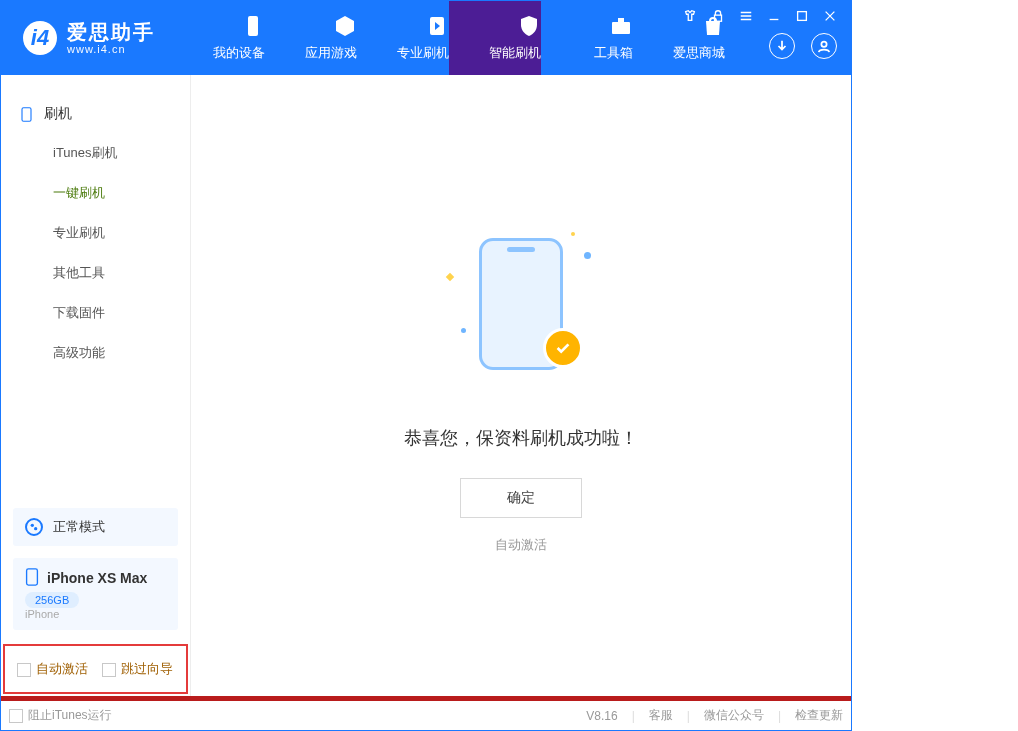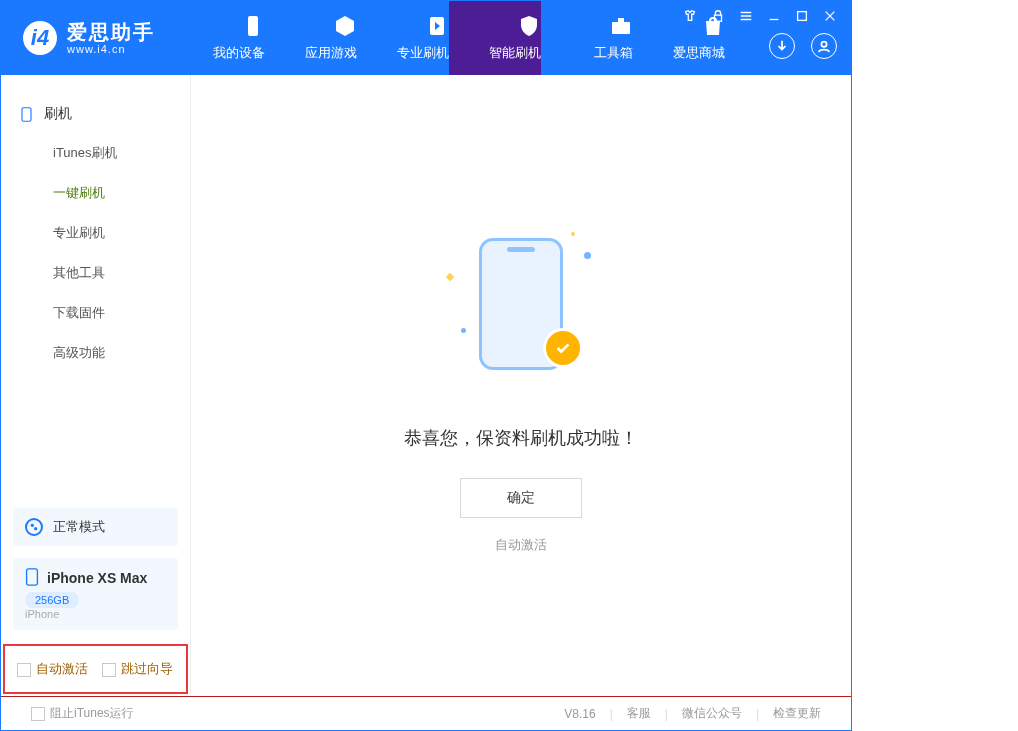--- a/index.html
+++ b/index.html
@@ -50,21 +50,21 @@
 .illus .dot { position: absolute; border-radius: 50%; }
 .phone { width: 84px; height: 132px; border: 3px solid #8dc4ff; border-radius: 14px; position: absolute; left: 50%; top: 20px; transform: translateX(-50%); background: #e8f3ff; }
 .phone::before { content: ""; position: absolute; top: 6px; left: 50%; transform: translateX(-50%); width: 28px; height: 5px; background: #8dc4ff; border-radius: 3px; }
 .badge { position: absolute; right: 18px; bottom: 30px; width: 40px; height: 40px; border-radius: 50%; background: #ffb400; border: 3px solid #fff; display: flex; align-items: center; justify-content: center; }
 .badge svg { width: 18px; height: 18px; stroke: #fff; fill: none; stroke-width: 3; }
 .msg { font-size: 18px; color: #333; margin-bottom: 28px; }
 .ok-btn { border: 1px solid #d8d8d8; background: #fff; padding: 10px 46px; font-size: 14px; color: #444; cursor: pointer; margin-bottom: 18px; }
 .loglink { color: #999; font-size: 13px; cursor: pointer; }
 
 
-.footer { height: 34px; border-top: 1px solid #b91c1c; display: flex; align-items: center; padding: 0 30px; color: #999; font-size: 12px; }
+.footer { height: 34px; border-top: 5px solid #b91c1c; display: flex; align-items: center; padding: 0 8px; color: #999; font-size: 12px; }
 .footer .left { display: flex; align-items: center; }
 .footer .right { margin-left: auto; display: flex; align-items: center; gap: 14px; }
 .footer .sep { color: #ddd; }
 </style>
 </head>
 <body>
 
 <div class="window">
 
   <div class="header">

